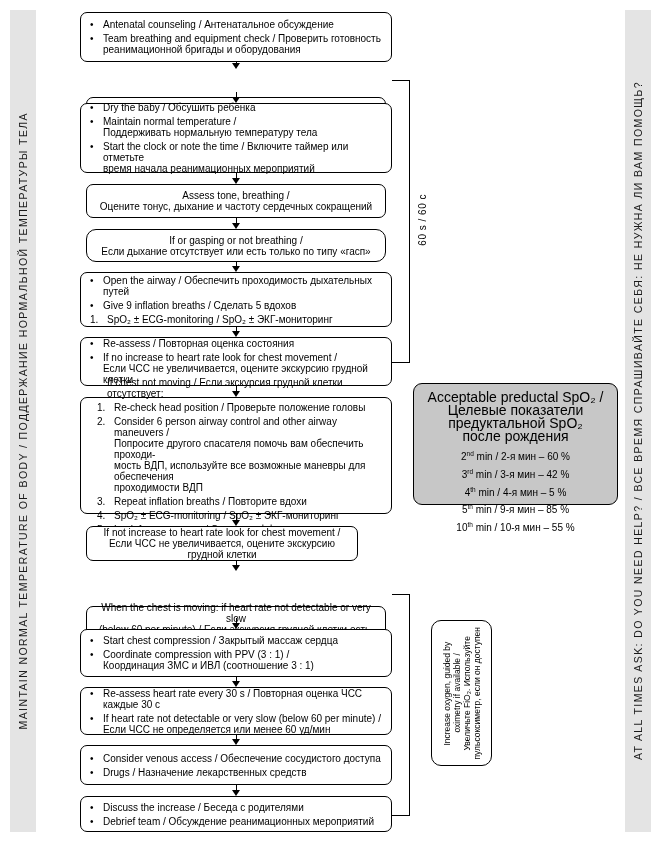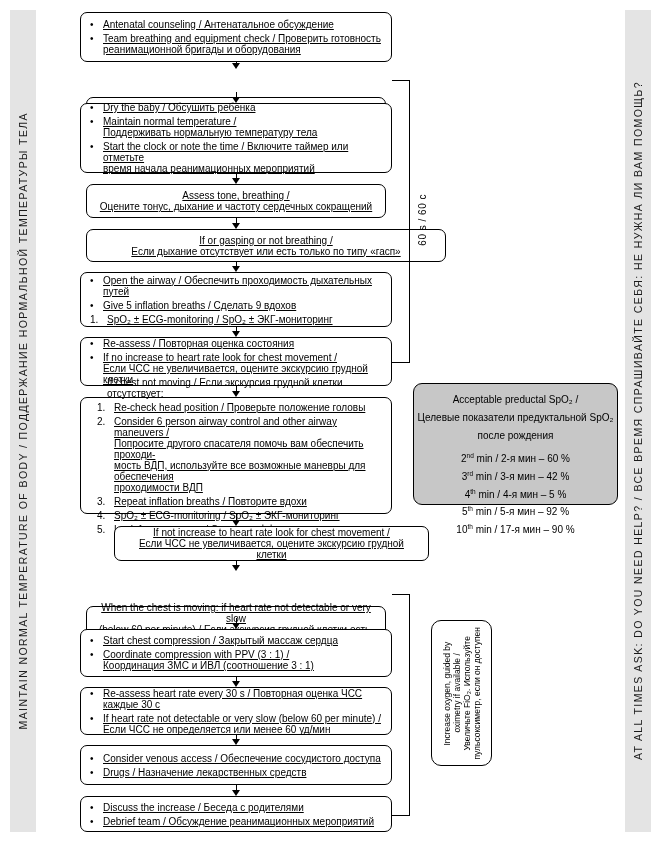--- a/index.html
+++ b/index.html
@@ -15,39 +15,39 @@
 
   #flow{position:absolute;left:0;top:0;width:661px;height:841px;}
   .fbox{position:absolute;box-sizing:border-box;background:#fff;border:1px solid #000;
         border-radius:7px;display:flex;flex-direction:column;justify-content:center;
         padding:2px 9px;gap:3px;font-size:10px;line-height:11px;}
   .fbox.fcenter{text-align:center;}
   .ftitle{margin-left:10px;}
   .fitem{display:flex;gap:4px;align-items:flex-start;}
   .fcenter .fitem{display:block;}
   .fitem .m{flex:none;text-align:left;}
-  .fitem .t{white-space:pre-line;flex:1;text-decoration:underline;}
+  .fitem .t{white-space:pre-line;flex:1;}
 
   .aline{position:absolute;left:235.5px;width:1.5px;background:#000;}
   .ahead{position:absolute;left:231.5px;width:0;height:0;
          border-left:4.5px solid transparent;border-right:4.5px solid transparent;
          border-top:6px solid #000;}
 
   .bracket{position:absolute;left:392px;width:17px;
            border-top:1.5px solid #000;border-right:1.5px solid #000;border-bottom:1.5px solid #000;}
   .bracket.b1{top:80px;height:281px;}
   .bracket.b2{top:594px;height:220px;}
 
   .timeline{position:absolute;left:412px;top:166px;width:20px;height:108px;
             display:flex;align-items:center;justify-content:center;}
   .timeline .vtext{font-size:10px;letter-spacing:0.5px;}
 
   .spo2{position:absolute;left:413px;top:383px;width:205px;height:122px;box-sizing:border-box;
         background:#c7c7c7;border:1px solid #000;border-radius:9px;text-align:center;}
-  .spo2-title{white-space:pre-line;font-size:10px;line-height:18px;padding-top:7px;}
+  .spo2-title{white-space:pre-line;font-size:14px;line-height:13px;padding-top:7px;}
   #spo2-rows{margin-top:4px;font-size:10px;line-height:14.5px;}
   #spo2-rows sup{font-size:6.5px;vertical-align:super;}
 
   .oxynote{position:absolute;left:431px;top:620px;width:61px;height:146px;box-sizing:border-box;
            background:#fff;border:1px solid #000;border-radius:10px;
            display:flex;align-items:center;justify-content:center;}
   .oxy-text{font-size:8.5px;line-height:10px;text-align:center;}
 </style>
 </head>
 <body>
@@ -98,34 +98,34 @@
         </div>
       </div>
       <div class="aline" style="top: 173px; height: 6px;"></div>
       <div class="ahead" style="top: 178px;"></div>
       <div class="fbox fcenter" style="top: 184px; height: 34px; left: 86px; width: 300px; justify-content: center;">
         <div class="fitem"><span class="t">Assess tone, breathing /
 Оцените тонус, дыхание и частоту сердечных сокращений</span></div>
       </div>
       <div class="aline" style="top: 218px; height: 6px;"></div>
       <div class="ahead" style="top: 223px;"></div>
-      <div class="fbox fcenter" style="top: 229px; height: 33px; left: 86px; width: 360px;">
+      <div class="fbox fcenter" style="top: 229px; height: 33px; left: 86px; width: 300px; border-radius: 10px;">
         <div class="fitem"><span class="t">If or gasping or not breathing /
 Если дыхание отсутствует или есть только по типу «гасп»</span></div>
       </div>
       <div class="aline" style="top: 262px; height: 5px;"></div>
       <div class="ahead" style="top: 266px;"></div>
       <div class="fbox" style="top: 272px; height: 55px; left: 80px; width: 312px;">
         <div class="fitem">
           <span class="m" style="width: 9px;">•</span>
           <span class="t">Open the airway / Обеспечить проходимость дыхательных путей</span>
         </div>
         <div class="fitem">
           <span class="m" style="width: 9px;">•</span>
-          <span class="t">Give 5 inflation breaths / Сделать 9 вдохов</span>
+          <span class="t">Give 9 inflation breaths / Сделать 5 вдохов</span>
         </div>
         <div class="fitem">
           <span class="m" style="width: 13px;">1.</span>
           <span class="t">SpO₂ ± ECG-monitoring / SpO₂ ± ЭКГ-мониторинг</span>
         </div>
       </div>
       <div class="aline" style="top: 327px; height: 5px;"></div>
       <div class="ahead" style="top: 331px;"></div>
       <div class="fbox" style="top: 337px; height: 49px; left: 80px; width: 312px;">
         <div class="fitem">
@@ -161,21 +161,21 @@
           <span class="m" style="width: 13px;">4.</span>
           <span class="t">SpO₂ ± ECG-monitoring / SpO₂ ± ЭКГ-мониторинг</span>
         </div>
         <div class="fitem">
           <span class="m" style="width: 13px;">5.</span>
           <span class="t">Look for a response / Оцените эффективность</span>
         </div>
       </div>
       <div class="aline" style="top: 514px; height: 7px;"></div>
       <div class="ahead" style="top: 520px;"></div>
-      <div class="fbox fcenter" style="top: 526px; height: 35px; left: 86px; width: 315px; margin-left: 28px;">
+      <div class="fbox fcenter" style="top: 526px; height: 35px; left: 86px; width: 272px;">
         <div class="fitem"><span class="t">If not increase to heart rate look for chest movement /
 Если ЧСС не увеличивается, оцените экскурсию грудной клетки</span></div>
       </div>
       <div class="aline" style="top: 561px; height: 5px;"></div>
       <div class="ahead" style="top: 565px;"></div>
       <div class="fbox fcenter" style="top: 571px; height: 47px; left: 86px; width: 300px; margin-top: 35px;">
         <div class="fitem"><span class="t">When the chest is moving: if heart rate not detectable or very slow
 (below 60 per minute) / Если экскурсия грудной клетки есть, но ЧСС
 не определяется или менее 60 уд/мин</span></div>
       </div>
@@ -239,22 +239,22 @@
   </div>
 
   <div class="spo2">
     <div class="spo2-title">Acceptable preductal SpO₂ /
 Целевые показатели предуктальной SpO₂
 после рождения</div>
     <div id="spo2-rows">
         <div class="spo2-row"><span>2</span><sup>nd</sup><span> min / 2-я мин – 60 %</span></div>
         <div class="spo2-row"><span>3</span><sup>rd</sup><span> min / 3-я мин – 42 %</span></div>
         <div class="spo2-row"><span>4</span><sup>th</sup><span> min / 4-я мин – 5 %</span></div>
-        <div class="spo2-row"><span>5</span><sup>th</sup><span> min / 5-я мин – 92 %</span></div>
-        <div class="spo2-row"><span>10</span><sup>th</sup><span> min / 17-я мин – 90 %</span></div>
+        <div class="spo2-row"><span>5</span><sup>th</sup><span> min / 9-я мин – 85 %</span></div>
+        <div class="spo2-row"><span>10</span><sup>th</sup><span> min / 10-я мин – 55 %</span></div>
       </div>
   </div>
 
   <div class="oxynote">
     <span class="vtext oxy-text">Increase oxygen, guided by
 oximetry if available /
 Увеличьте FiO₂. Используйте
 пульсоксиметр, если он доступен</span>
   </div>
 

